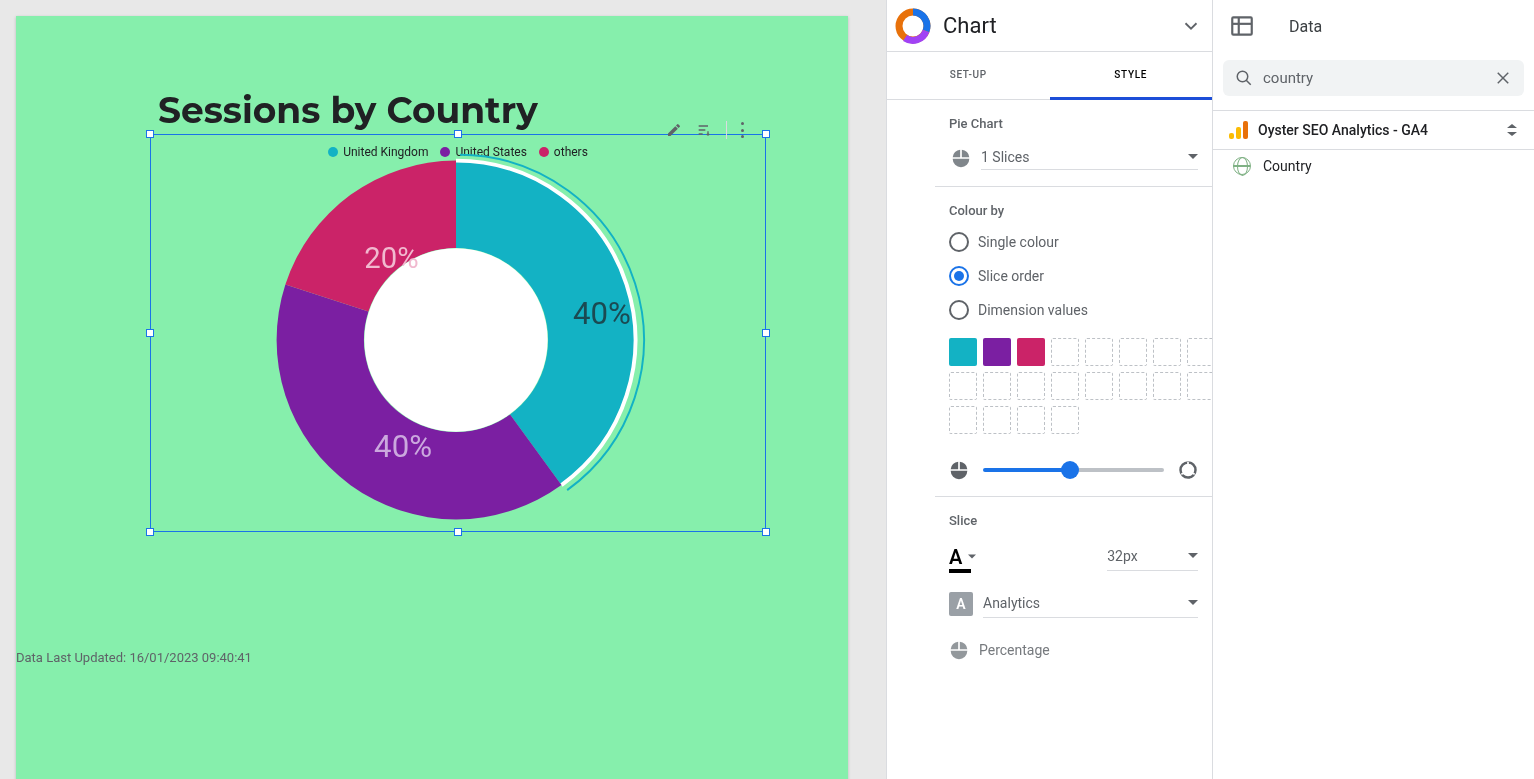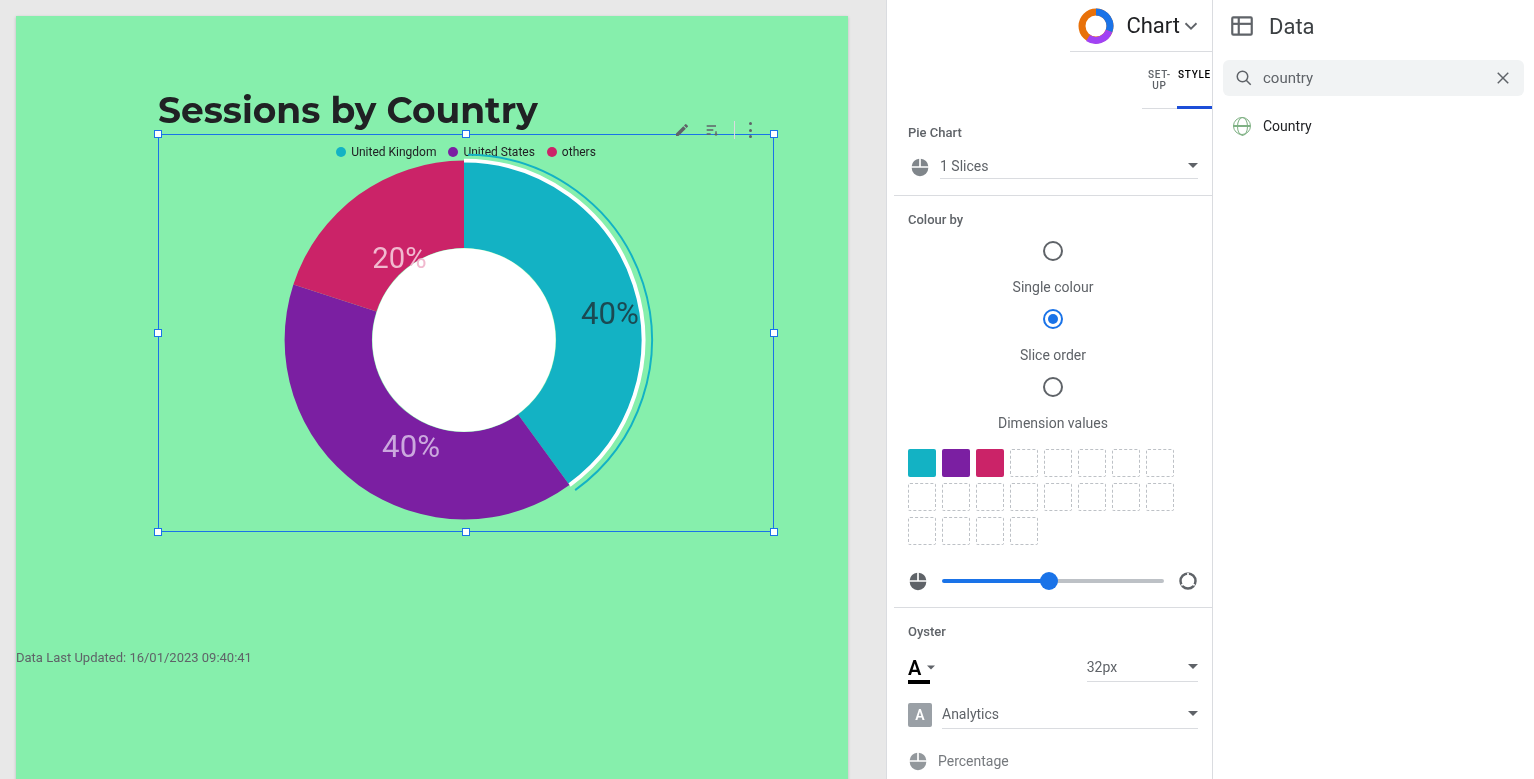--- a/index.html
+++ b/index.html
@@ -2,21 +2,21 @@
 <html><head>
 <meta charset="utf-8">
 <style>
   * { box-sizing: border-box; margin: 0; padding: 0; font-family: 'Google Sans', Roboto, Arial, sans-serif; }
   body { background: #e8e8e8; width: 1534px; height: 779px; overflow: hidden; display: flex; }
 
   
   .canvas-area { flex: 1; position: relative; }
   .canvas-page { position: absolute; left: 16px; top: 16px; width: 832px; height: 776px; background: #86efac; box-shadow: 0 1px 3px rgba(0,0,0,.2); }
   .chart-title { position: absolute; left: 142px; top: 72px; font-size: 36px; font-weight: 700; font-family: 'Montserrat', Arial, sans-serif; color: #202124; }
-  .chart-selected { position: absolute; left: 142px; top: 118px; width: 616px; height: 398px; border: 1px solid #1a73e8; }
+  .chart-selected { position: absolute; left: 134px; top: 118px; width: 616px; height: 398px; border: 1px solid #1a73e8; }
   .sel-handle { position: absolute; width: 8px; height: 8px; background: #fff; border: 1px solid #1a73e8; }
   .h-tl { left: -5px; top: -5px; } .h-tr { right: -5px; top: -5px; }
   .h-bl { left: -5px; bottom: -5px; } .h-br { right: -5px; bottom: -5px; }
   .h-t  { left: calc(50% - 4px); top: -5px; } .h-b { left: calc(50% - 4px); bottom: -5px; }
   .h-l  { left: -5px; top: calc(50% - 4px); } .h-r { right: -5px; top: calc(50% - 4px); }
 
   .legend { position: absolute; top: 10px; left: 0; right: 0; text-align: center; font-size: 12px; color: #202124; display:flex; justify-content:center; gap:12px;}
   .legend-item { display:inline-flex; align-items:center; gap:5px; }
   .legend-dot { width:10px; height:10px; border-radius:50%; }
 
@@ -24,40 +24,40 @@
 
   .chart-toolbar { position: absolute; right: 8px; top: -14px; display:flex; gap:14px; align-items:center; color:#5f6368; }
   .chart-toolbar .sep { width:1px; height:18px; background:#dadce0; }
   .chart-toolbar svg, .chart-toolbar .kebab { width:16px; height:16px; }
   .kebab { display:flex; flex-direction:column; justify-content:space-between; height:14px; }
   .kebab span { width:3px; height:3px; background:#5f6368; border-radius:50%; }
 
   .footer-text { position: absolute; left: 16px; top: 650px; font-size: 13px; color: #5f6368; }
 
   
-  .sidebar { width: 326px; background: #fff; border-left: 1px solid #dadce0; display:flex; flex-direction:column; position:relative;align-items:flex-end; }
+  .sidebar { width: 326px; background: #fff; border-left: 1px solid #dadce0; display:flex; flex-direction:column; position:relative; }
   .chart-header { display:flex; align-items:center; padding: 6px 10px 6px 6px; border-bottom: 1px solid #dadce0; height:52px; }
   .chart-logo { width:40px; height:40px; border-radius:50%; display:flex; align-items:center; justify-content:center; margin-right:10px; }
   .chart-header-title { flex:1; font-size: 22px; color:#202124; }
   .chevron { color:#5f6368; }
 
   .tabs { display:flex; border-bottom:1px solid #dadce0; }
   .tab { flex:1; text-align:center; padding:17px 0; font-size:10px; letter-spacing:.7px; color:#5f6368; cursor:pointer; font-weight:500; }
   .tab.active { color:#000000; border-bottom: 3px solid #1d4ed8; margin-bottom:-1px; }
 
-  .panel-scroll { overflow-y:auto; flex:1; position:relative; }
+  .panel-scroll { overflow-y:auto; flex:1; position:relative;margin-left:48px; }
   .panel-scroll::-webkit-scrollbar { width:8px; }
   .panel-scroll::-webkit-scrollbar-thumb { background:#bdc1c6; border-radius:4px; }
   .section { padding: 16px 14px; border-bottom:1px solid #dadce0; }
   .section-title { font-size:13px; color:#5f6368; margin-bottom:14px; font-weight:500; }
 
   .slices-row { display:flex; align-items:center; gap:10px; padding-left:2px; }
   .slices-text { flex:1; font-size:14px; color:#5f6368; border-bottom:1px solid #dadce0; padding:4px 0; display:flex; justify-content:space-between; align-items:center; }
 
-  .radio-row { display:flex; align-items:center; gap:18px; margin:14px 0;flex-direction:column; }
+  .radio-row { display:flex; align-items:center; gap:9px; margin:14px 0; }
   .radio { width:20px; height:20px; border:2px solid #5f6368; border-radius:50%; display:flex; align-items:center; justify-content:center; }
   .radio.on { border-color:#1a73e8; }
   .radio.on::after { content:''; width:10px; height:10px; background:#1a73e8; border-radius:50%; }
   .radio-label { font-size:14px; color:#5f6368; }
 
   .swatches { display:flex; flex-wrap:wrap; gap:6px; margin-top:18px; width:290px; }
   .swatch { width:28px; height:28px; border:1px dashed #bdc1c6; border-radius:2px; }
   .swatch.filled { border-style:solid; border-color:transparent; }
 
   .slider-row { display:flex; align-items:center; gap:14px; margin-top:26px; }
@@ -69,21 +69,21 @@
   .font-color-ctrl .bar { position:absolute; left:0; bottom:-4px; width:22px; height:4px; background:#000; }
   .size-select, .font-select { flex:1; border:none; border-bottom:1px solid #dadce0; padding:6px 0; font-size:14px; color:#5f6368; display:flex; justify-content:space-between; align-items:center; background:#fff; }
   .font-row { display:flex; align-items:center; gap:10px; margin-top:18px; }
   .font-A { width:24px; height:24px; background:#9aa0a6; color:#fff; display:flex; align-items:center; justify-content:center; border-radius:2px; font-size:14px; font-weight:600; }
 
   .percent-row { display:flex; align-items:center; gap:10px; margin-top:22px; opacity:.85; }
 
   
   .data-panel { width: 322px; background:#fff; border-left:1px solid #dadce0; display:flex; flex-direction:column; }
   .data-header { display:flex; align-items:center; gap:14px; padding:10px 16px; height:52px; }
-  .data-header-title { font-size:22px; color:#3c4043; }
+  .data-header-title { font-size:16px; color:#3c4043;margin-left:20px; }
   .search-box { margin:8px 10px 14px 10px; background:#f1f3f4; border-radius:6px; display:flex; align-items:center; padding:9px 12px; gap:10px; }
   .search-box input { flex:1; border:none; background:transparent; font-size:15px; color:#5f6368; outline:none; }
   .close-x { color:#5f6368; cursor:pointer; }
 
   .source-row { display:flex; align-items:center; gap:10px; padding:10px 16px; border-top:1px solid #dadce0; border-bottom:1px solid #dadce0; }
   .source-name { flex:1; font-size:14px; color:#202124; font-weight:500; }
   .collapse-icon { color:#5f6368; display:flex; flex-direction:column; align-items:center; font-size:10px; line-height:7px; }
 
   .field-row { display:flex; align-items:center; gap:12px; padding:7px 20px; font-size:14px; color:#202124; cursor:grab; }
   .globe { width:18px; height:18px; border:1.5px solid #7fb184; border-radius:50%; position:relative; }
@@ -248,21 +248,21 @@
           </div>
         <svg width="20" height="20" viewBox="0 0 24 24" fill="none" stroke="#5f6368" stroke-width="3">
             <circle cx="12" cy="12" r="9"></circle>
             <circle cx="12" cy="12" r="4" fill="#fff" stroke="#fff"></circle>
             <path d="M12 2v5M20 17l-4-2M4 17l4-2" stroke="#fff" stroke-width="2"></path>
           </svg>
       </div>
     </div>
 
     <div class="section" style="border-bottom:none">
-      <div class="section-title">Oyster</div>
+      <div class="section-title">Slice</div>
       <div class="label-row">
         <div class="font-color-ctrl">
           <span style="font-weight:600">A</span>
           <div class="bar"></div>
           <svg width="8" height="8" viewBox="0 0 10 10" fill="#5f6368">
               <path d="M0 2l5 5 5-5z"></path>
             </svg>
         </div>
         <div style="flex:1"></div>
         <div class="size-select" style="width:150px">
@@ -305,18 +305,31 @@
         <circle cx="10" cy="10" r="7"></circle>
         <line x1="21" y1="21" x2="15" y2="15"></line>
       </svg>
     <input value="country" placeholder="Search" style="">
     <svg class="close-x" width="18" height="18" viewBox="0 0 24 24" fill="none" stroke="#5f6368" stroke-width="2">
         <line x1="5" y1="5" x2="19" y2="19"></line>
         <line x1="19" y1="5" x2="5" y2="19"></line>
       </svg>
   </div>
 
+  <div class="source-row">
+    <div class="ga-logo">
+        <span class="b1"></span>
+        <span class="b2"></span>
+        <span class="b3"></span>
+      </div>
+    <div class="source-name">Oyster SEO Analytics - GA4</div>
+    <div class="collapse-icon">
+      <svg width="12" height="14" viewBox="0 0 12 14" fill="#5f6368">
+          <path d="M1 5l5-4 5 4H1zM1 9l5 4 5-4H1z"></path>
+        </svg>
+    </div>
+  </div>
 
   <div class="field-row">
     <div class="globe"></div>
     <span>Country</span>
   </div>
 </div>
 
 </body></html>

